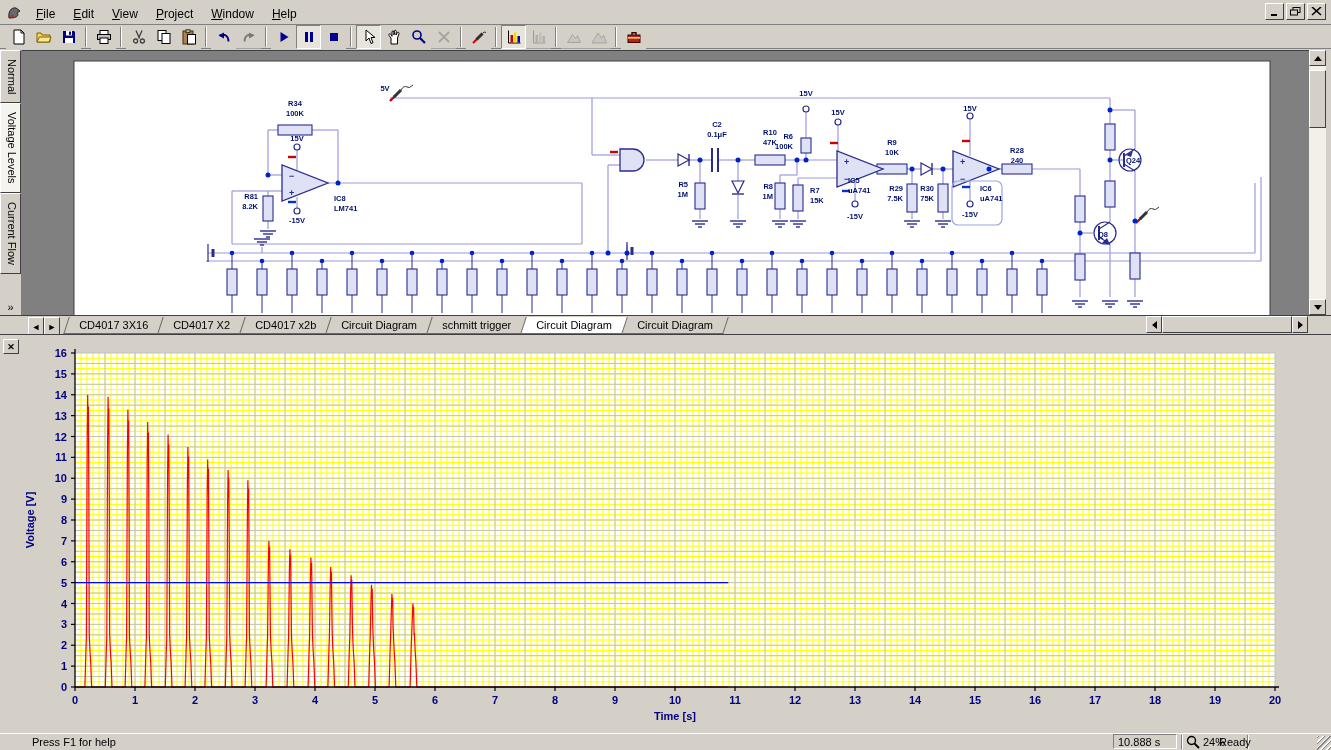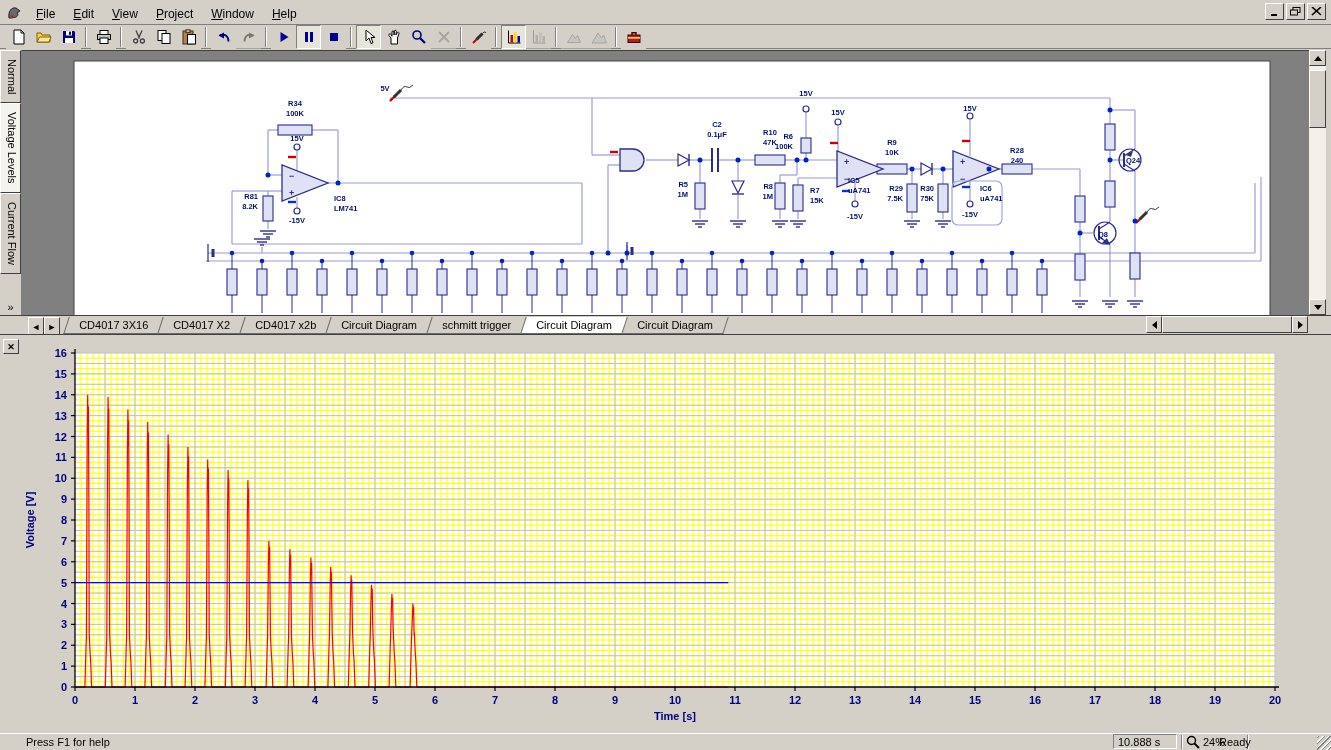--- a/index.html
+++ b/index.html
@@ -56,21 +56,21 @@
   .hscroll{position:absolute;left:1146px;top:316px;width:162px;height:17px;background:#f2f0e8;}
   .hsb-btn{position:absolute;top:0;width:16px;height:17px;display:flex;align-items:center;justify-content:center;box-sizing:border-box;}
   
   .graph-pane{position:absolute;top:334px;left:0;width:1331px;height:399px;background:#d4d0c8;
               border-top:1px solid #404040;box-sizing:border-box;}
   .graph-close{position:absolute;left:3px;top:4px;width:14px;height:13px;display:flex;
                align-items:center;justify-content:center;font-size:9px;font-weight:bold;}
   
   .statusbar{position:absolute;top:733px;left:0;width:1331px;height:17px;background:#d4d0c8;
              border-top:1px solid #fff;font-size:11px;box-sizing:border-box;}
-  .st-help{position:absolute;left:6px;top:2px;padding-left:20px;}
+  .st-help{position:absolute;left:12px;top:2px;padding-left:20px;}
   .st-timelabel{position:absolute;left:1082px;top:19px;}
   .st-timefield{position:absolute;left:1113px;top:0px;width:64px;height:15px;padding:1px 4px;box-sizing:border-box;}
   .st-sep{position:absolute;top:1px;height:14px;width:0;border-left:1px solid #808080;border-right:1px solid #fff;}
   .st-zoomicon{position:absolute;left:1186px;top:1px;}
   .st-zoom{position:absolute;left:1203px;top:2px;}
   .st-ready{position:absolute;left:1219px;top:2px;}
   .st-grip{position:absolute;right:0;top:2px;width:14px;height:14px;
            background:repeating-linear-gradient(135deg,#fff 0 1px,#808080 1px 2px,#d4d0c8 2px 4px);}
 </style>
 </head>

